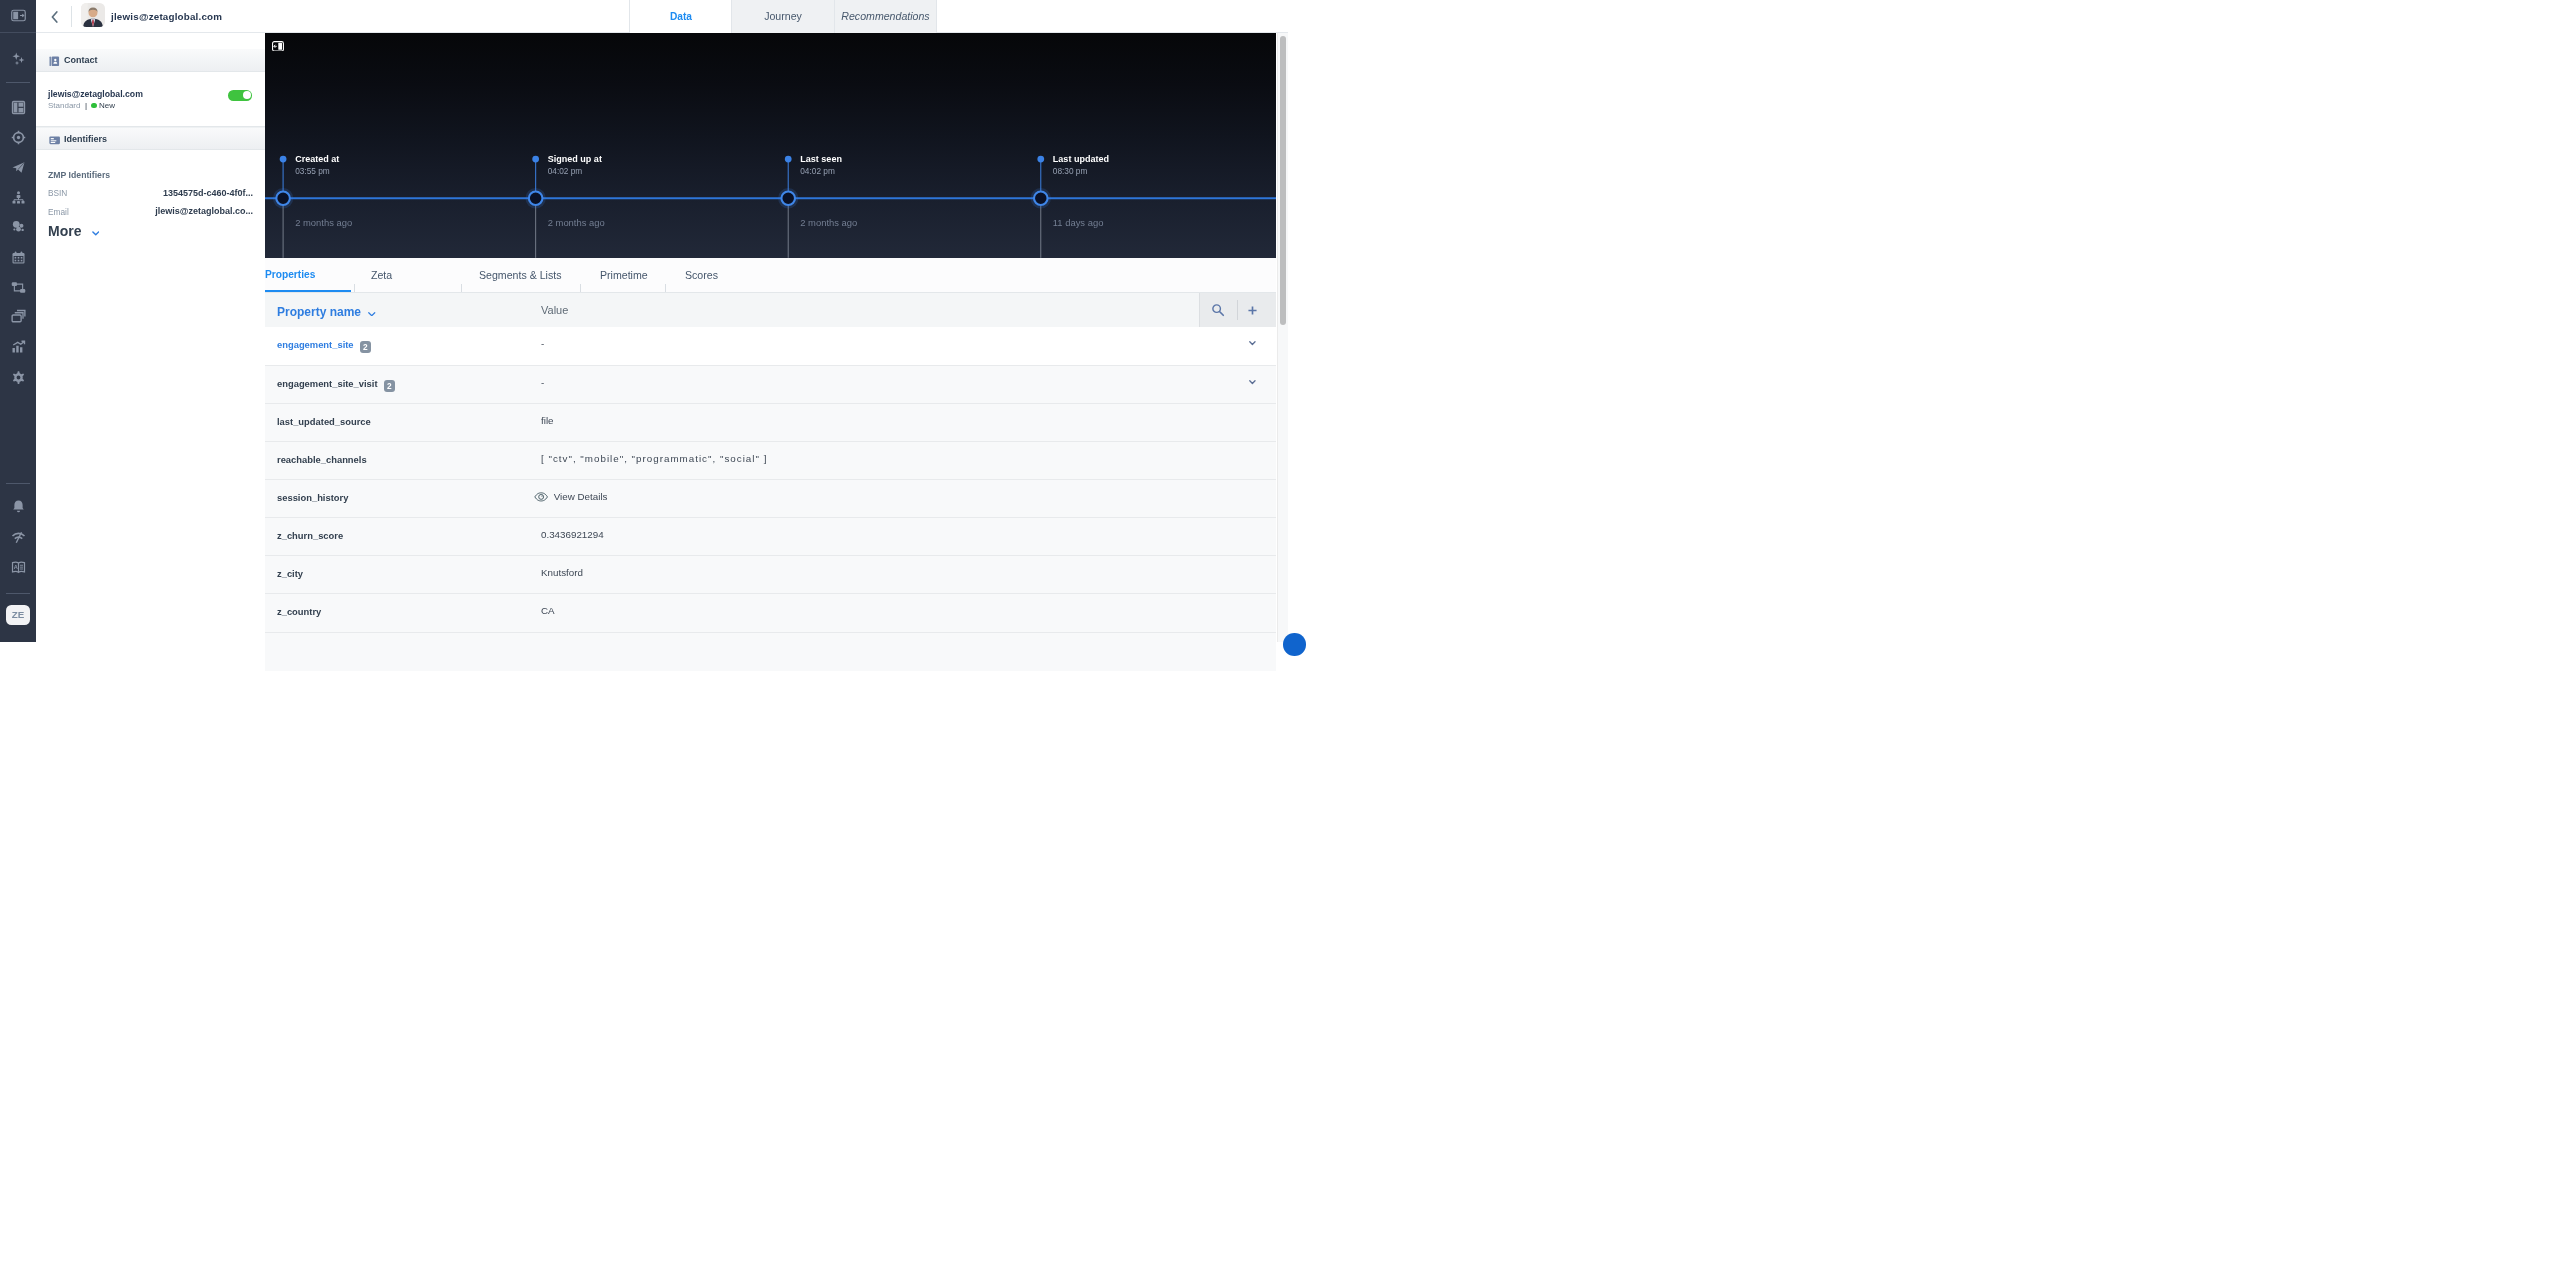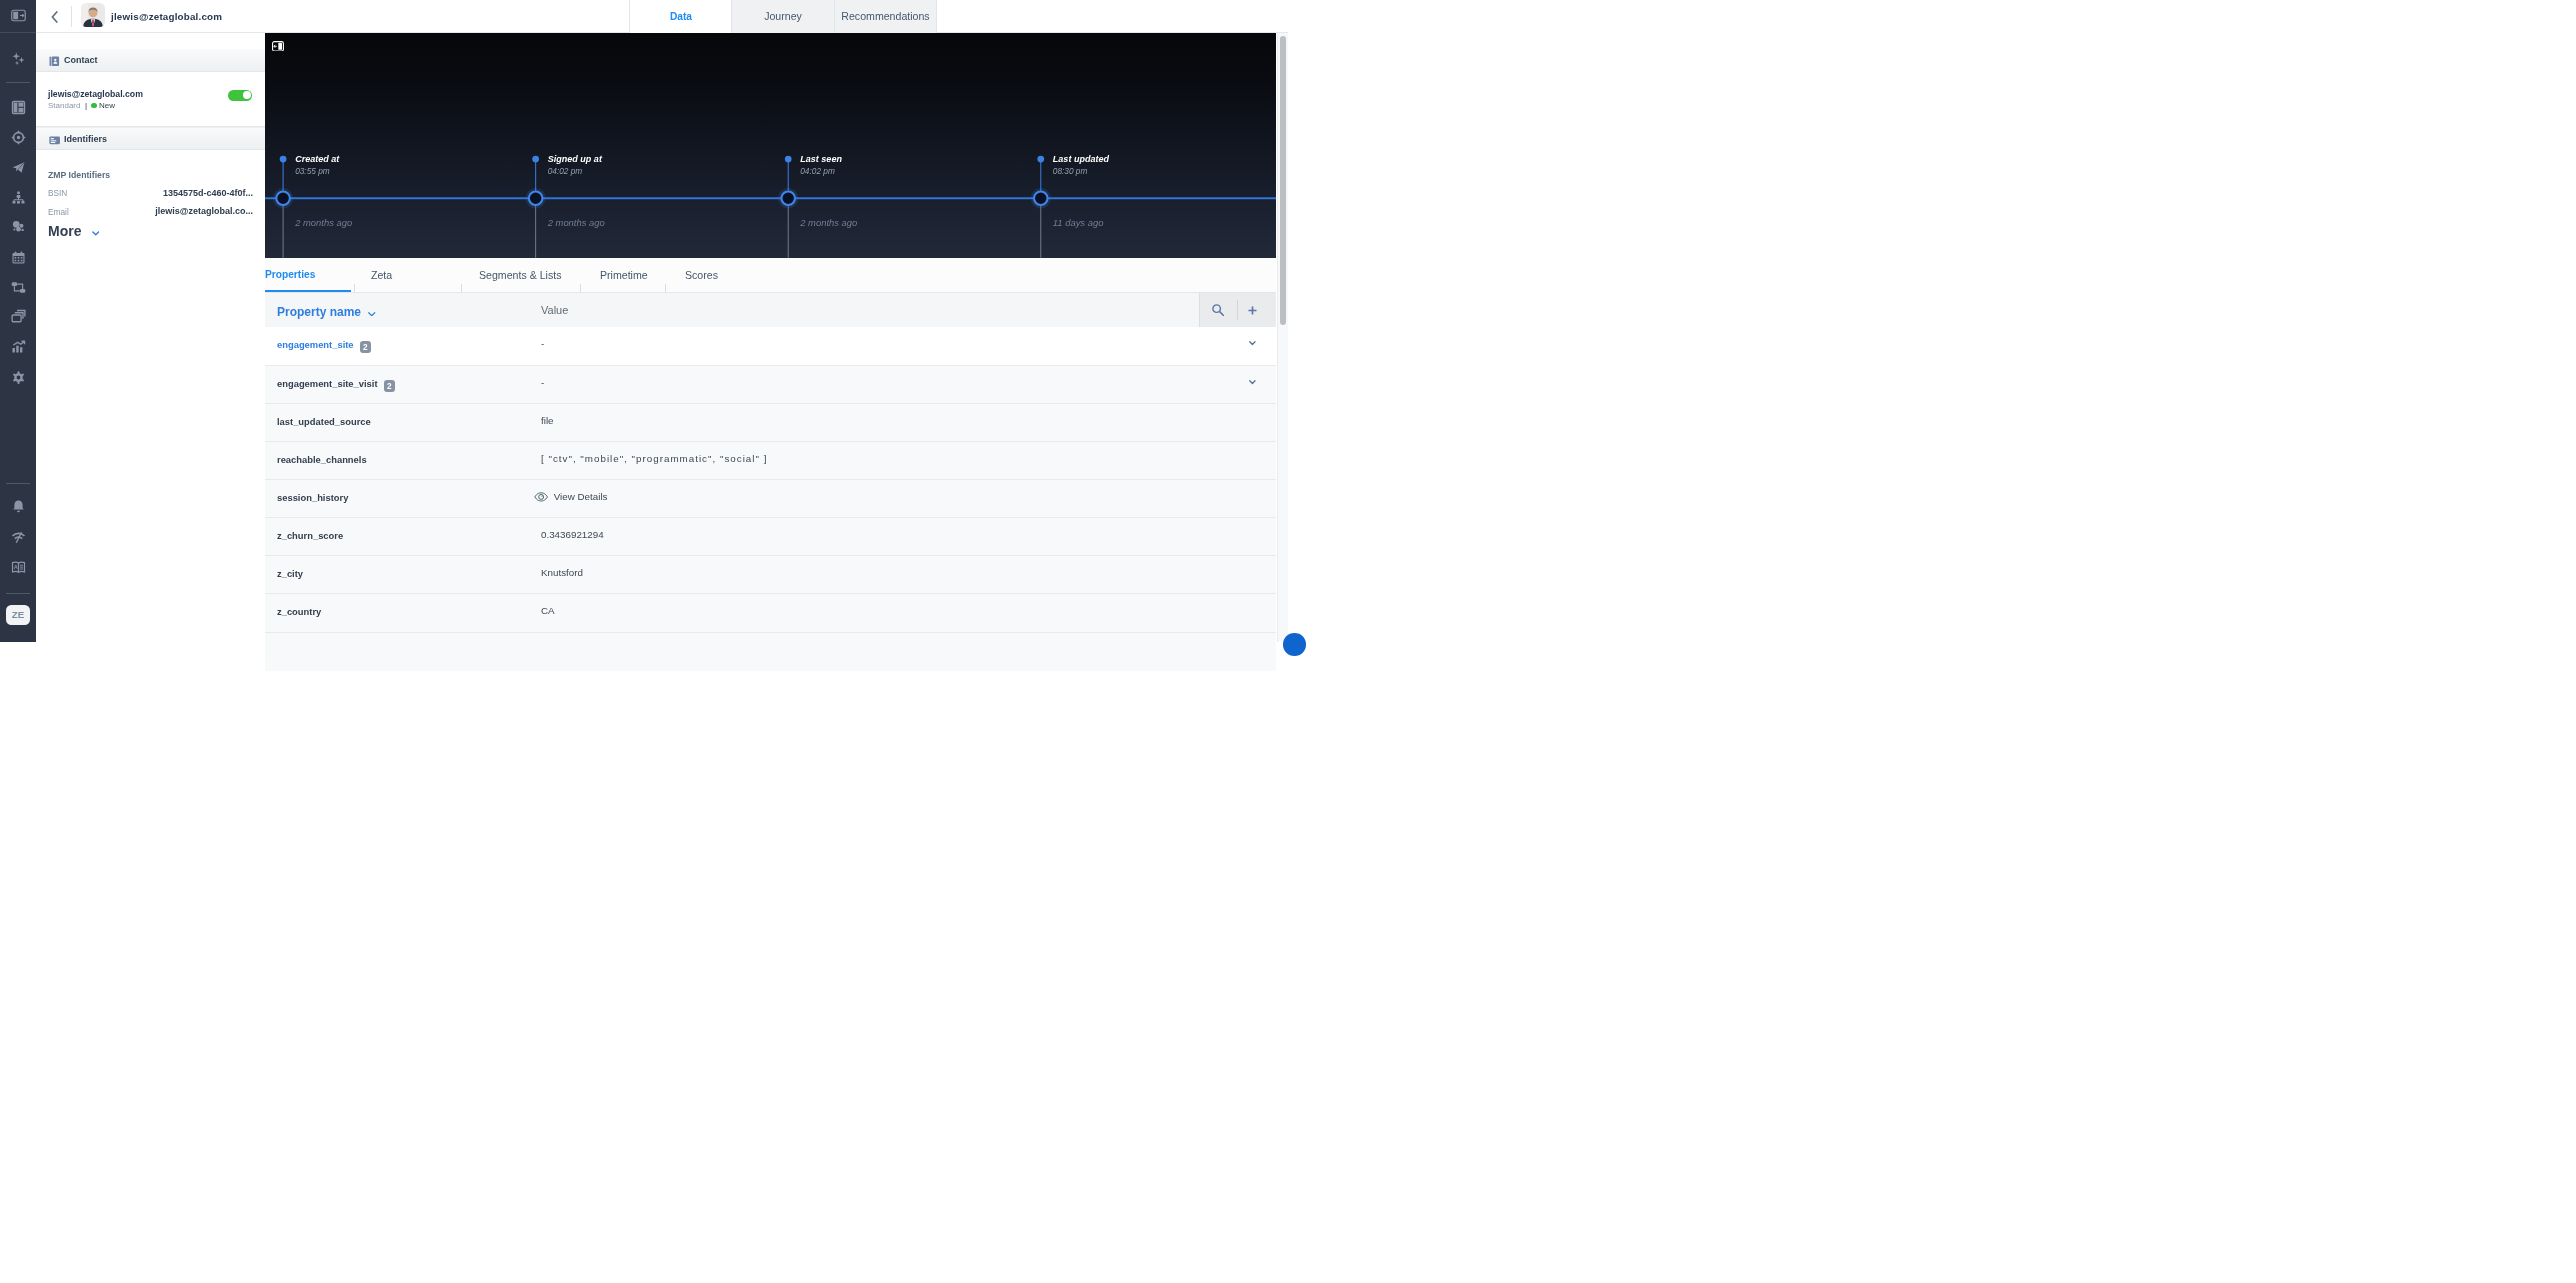--- a/index.html
+++ b/index.html
@@ -17,21 +17,21 @@
 .htab { position:absolute; top:0; height:33px; line-height:33px; text-align:center; font-size:10.6px; background:#eff1f3; color:#47586c; border-left:0.8px solid #e2e6ea; }
 .htab.active { background:#fff; color:#1d8bf1; font-weight:bold; font-size:10.2px; }
 
 #leftpanel { position:absolute; left:36px; top:33px; width:229px; height:609px; background:#fff;margin-top:16px; }
 .band { position:absolute; left:0; width:229px; height:23.4px; background:linear-gradient(180deg,#f9fafb,#edeff2); border-bottom:0.8px solid #e3e7ea; border-top:0.8px solid #eef1f3; }
 .band .btxt { position:absolute; left:28px; top:6.4px; font-size:9px; font-weight:bold; color:#2e3e50; }
 #ctoggle { position:absolute; left:192px; top:41px; width:24px; height:10.6px; border-radius:5.3px; background:#3fc33f; }
 #ctoggle .knob { position:absolute; right:1.1px; top:1.1px; width:8.3px; height:8.3px; background:#fff; border-radius:50%; }
 
 #dark { position:absolute; left:265px; top:33px; width:1011px; height:286px;
-  background:linear-gradient(180deg,#060709 0%, #0a0c12 18%, #10141e 36%, #191f2d 58%, #222939 80%, #262e3f 100%);font-style:italic; }
+  background:linear-gradient(180deg,#060709 0%, #0a0c12 18%, #10141e 36%, #191f2d 58%, #222939 80%, #262e3f 100%); }
 
 #tabrow { position:absolute; left:265px; top:258px; width:1011px; height:35px; background:#fcfcfd; border-bottom:0.8px solid #e3e7ea; }
 .ptab { position:absolute; top:0; height:20px; line-height:34px; font-size:10.6px; color:#45566b; }
 .ptab.active { color:#1d8bf1; font-weight:bold; font-size:10.2px; }
 #ptabu { position:absolute; left:0; top:32px; width:86px; height:2.3px; background:#1d8bf1; }
 .tsep { position:absolute; top:26px; width:0.8px; height:7.5px; background:#d9dee3; }
 
 #thead { position:absolute; left:265px; top:293px; width:1011px; height:35px; background:#f4f6f7; border-bottom:0.8px solid #e3e7ea; }
 #thead .pn { position:absolute; left:12px; top:12px; font-size:12px; font-weight:bold; color:#2e7de0; }
 #thead .val { position:absolute; left:276px; top:11.3px; font-size:11px; color:#5f6b76; }
@@ -163,21 +163,21 @@
       <path d="M3 32 C3 24 9 21 16 21 C23 21 29 24 29 32 Z" fill="#2a3140"></path>
       <path d="M13 22 L16 32 L19 22 L17.5 21 L14.5 21 Z" fill="#cfdbe7"></path>
       <path d="M15.2 22 L14.6 26 L16 32 L17.4 26 L16.8 22 Z" fill="#b33a4a"></path>
       <circle cx="16" cy="13" r="6" fill="#d7ab89"></circle>
       <path d="M10 12 C10 8 12 6 16 6 C20 6 22 8 22 12 C21 10 19 9 16 9 C13 9 11 10 10 12 Z" fill="#8a7a6a"></path>
     </svg>
   </div>
   <div id="htitle">jlewis@zetaglobal.com</div>
   <div class="htab active" style="left:593px;width:103px;">Data</div>
   <div class="htab" style="left:695px;width:103px;">Journey</div>
-  <div class="htab" style="left:798px;width:103px;border-right:0.8px solid #e2e6ea;">Recommendations</div>
+  <div class="htab" style="left:798px;width:103px;border-right:0.8px solid #e2e6ea;font-style:italic;">Recommendations</div>
 </div>
 
 <div id="leftpanel">
   <div class="band" style="top:0;border-top:none;">
     <svg style="position:absolute;left:13px;top:6.8px" width="10.6" height="10.6" viewBox="0 0 20 20">
         <rect x="1" y="1" width="2.6" height="18" rx="1.2" fill="#6d80a5"></rect>
         <rect x="4.8" y="1" width="14.2" height="18" rx="2" fill="#6d80a5"></rect>
         <circle cx="11.9" cy="7.5" r="2.2" fill="#fff"></circle>
         <path d="M8.3 14.8 C8.3 11.6 10 10.7 11.9 10.7 C13.8 10.7 15.5 11.6 15.5 14.8 Z" fill="#fff"></path>
       </svg>

